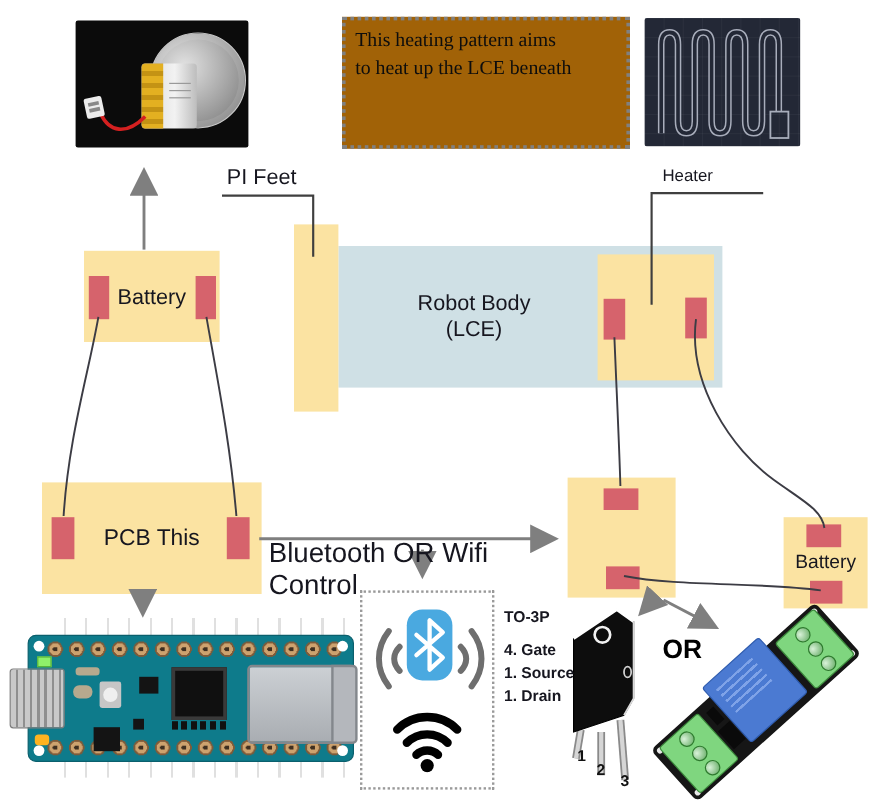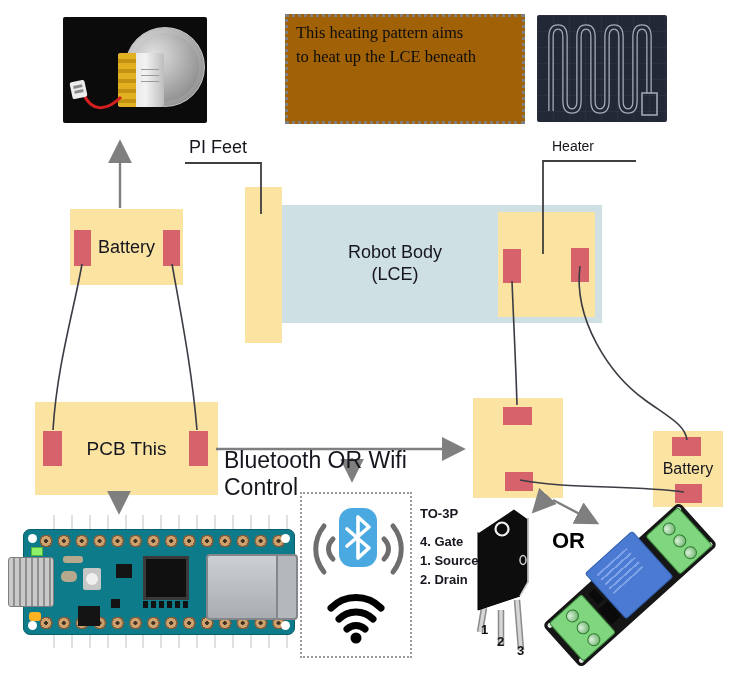--- a/index.html
+++ b/index.html
@@ -155,21 +155,21 @@
   </div>
   <div class="nodelabel" id="lbl-pcb">PCB This</div>
   <div class="nodelabel" id="lbl-battery-right">Battery</div>
   <div class="nodelabel" id="lbl-pifeet">PI Feet</div>
   <div class="nodelabel" id="lbl-heater">Heater</div>
   <div class="nodelabel" id="lbl-control">Bluetooth OR Wifi Control</div>
   <div class="nodelabel" id="lbl-to3p">TO-3P</div>
   <div class="abs" id="pin-list">
     <div>4. Gate</div>
     <div>1. Source</div>
-    <div>2. Drain</div>
+    <div>1. Drain</div>
   </div>
   <div class="abs" id="lbl-or">OR</div>
 
   <div class="abs" id="note-box">
     <span>This heating pattern aims</span>
     <span>to heat up the LCE beneath</span>
   </div>
 
   <div class="abs" id="battery-photo">
     <div class="abs" id="coin"></div>

